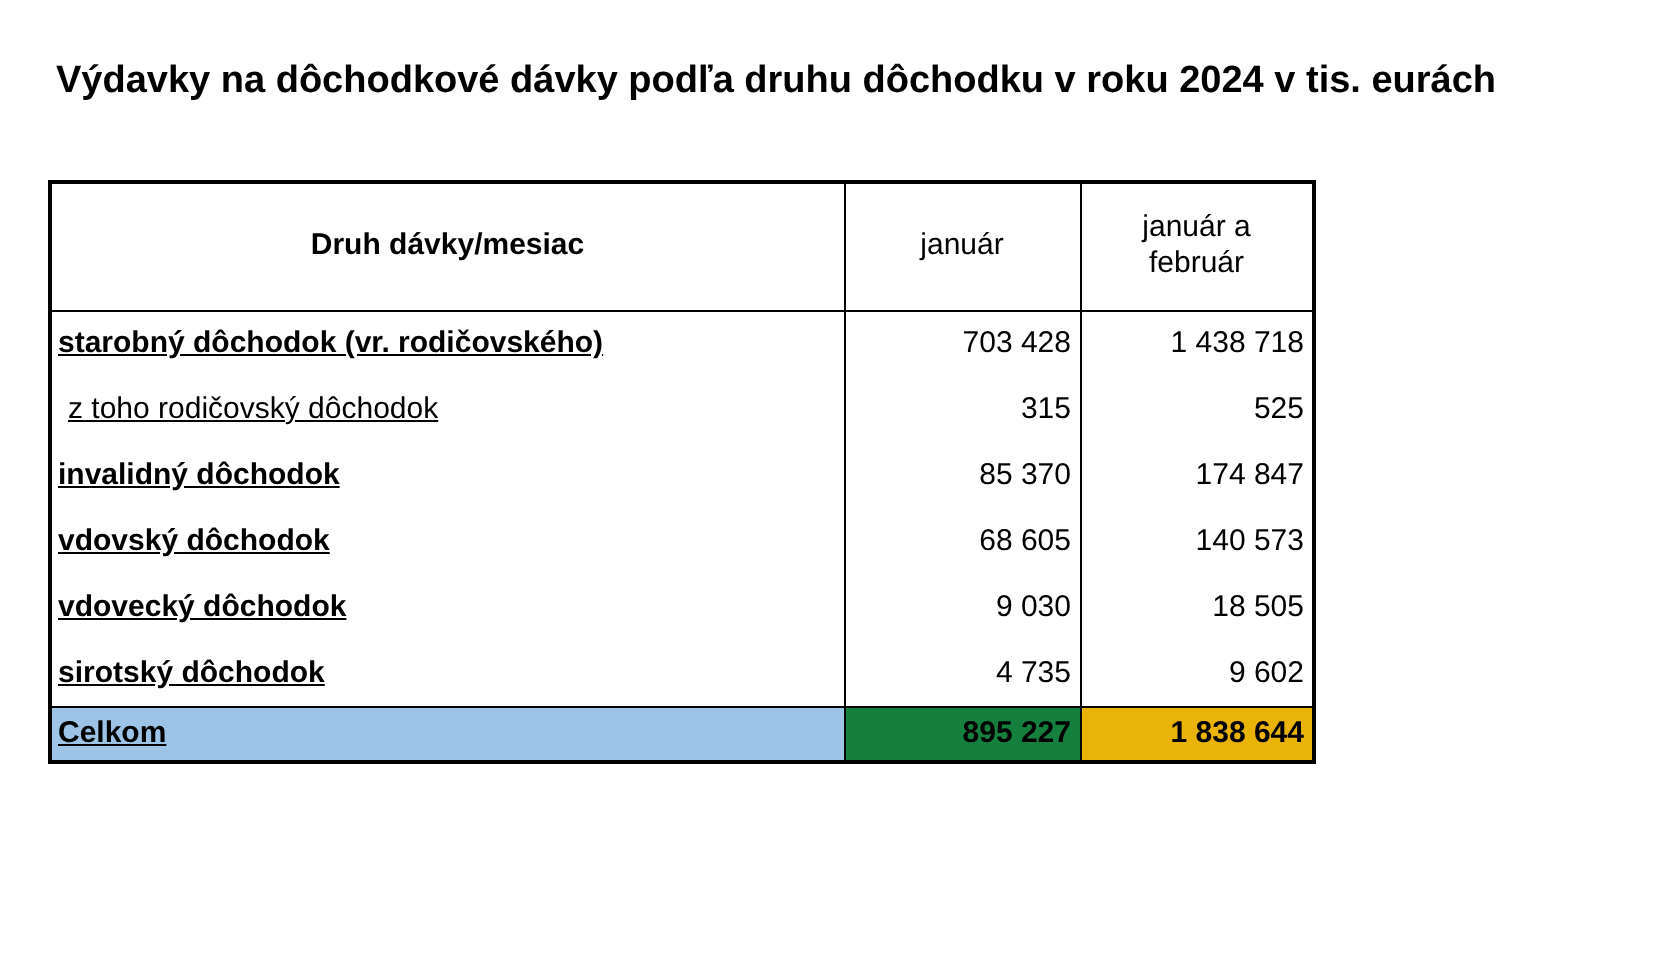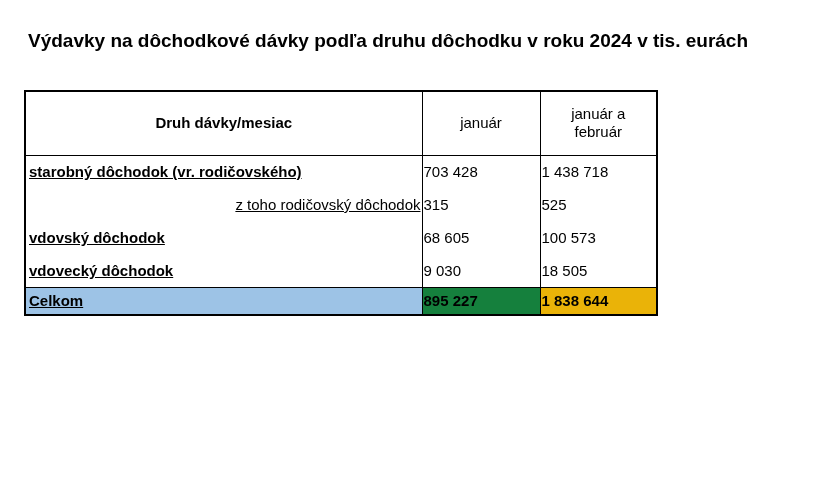--- a/index.html
+++ b/index.html
@@ -52,22 +52,22 @@
   td {
     border-left: 1px solid #000000;
     border-right: 1px solid #000000;
     height: 33px;
     font-size: 15px;
     vertical-align: middle;
     overflow: hidden;
     white-space: nowrap;
   }
   td.label { font-weight: bold; padding-left: 3px; text-decoration: underline; }
-  tr.sub td.label { font-weight: normal; padding-left: 8px; text-align: right; }
-  td.num { text-align: left; padding-right: 4px; }
+  tr.sub td.label { font-weight: normal; padding-left: 8px; }
+  td.num { text-align: right; padding-right: 4px; }
   tr.total td {
     border-top: 1px solid #000000;
     font-weight: bold;
     height: 28px;
   }
   .source {
     position: absolute;
     left: 540px;
     top: 441px;
     font-size: 15px;
@@ -99,28 +99,38 @@
         <td class="label">starobný dôchodok (vr. rodičovského)</td>
         <td class="num">703 428</td>
         <td class="num">1 438 718</td>
       </tr>
       <tr class="sub">
         <td class="label">z toho rodičovský dôchodok</td>
         <td class="num">315</td>
         <td class="num">525</td>
       </tr>
       <tr>
+        <td class="label">invalidný dôchodok</td>
+        <td class="num">85 370</td>
+        <td class="num">174 847</td>
+      </tr>
+      <tr>
         <td class="label">vdovský dôchodok</td>
         <td class="num">68 605</td>
-        <td class="num">100 573</td>
+        <td class="num">140 573</td>
       </tr>
       <tr>
         <td class="label">vdovecký dôchodok</td>
         <td class="num">9 030</td>
         <td class="num">18 505</td>
+      </tr>
+      <tr>
+        <td class="label">sirotský dôchodok</td>
+        <td class="num">4 735</td>
+        <td class="num">9 602</td>
       </tr>
       <tr class="total">
         <td class="label total-cell" style="background: rgb(157, 195, 230);">Celkom</td>
         <td class="num total-cell" style="background: #15803d;">895 227</td>
         <td class="num total-cell" style="background: #eab308;">1 838 644</td>
       </tr>
     </tbody>
   </table>
 
 

